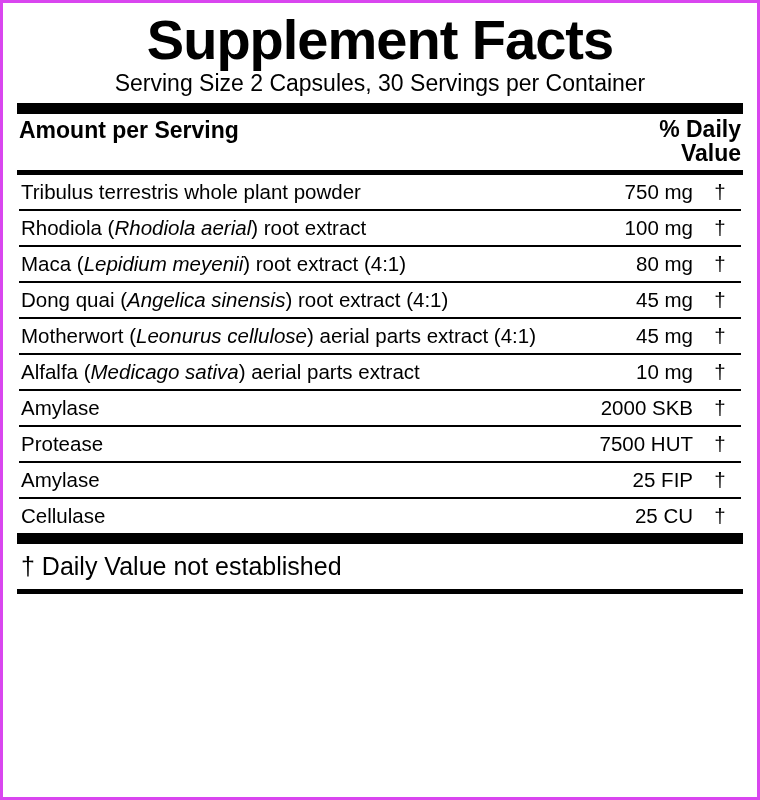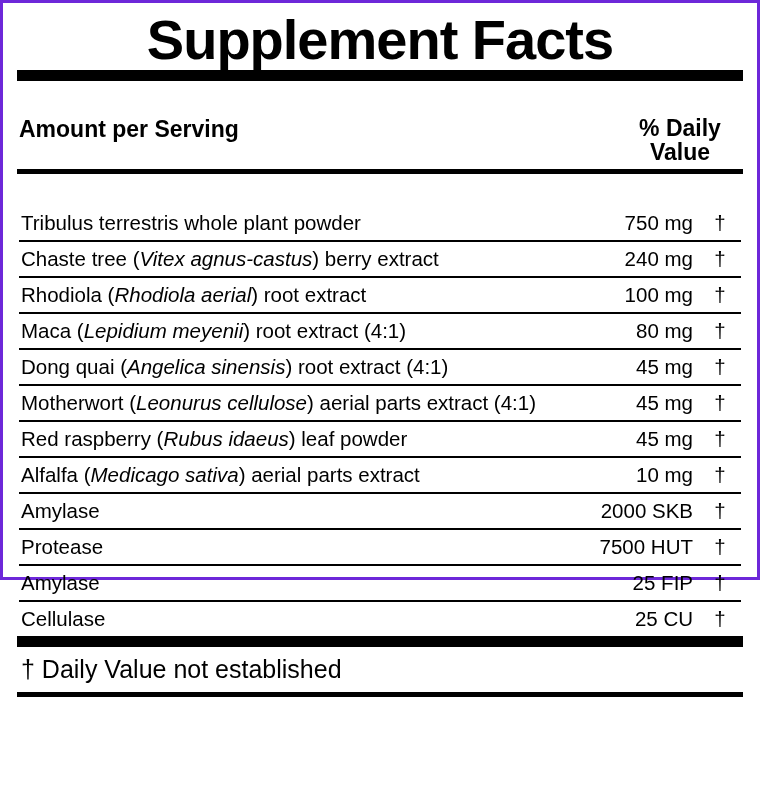--- a/index.html
+++ b/index.html
@@ -10,23 +10,23 @@
   body {
     width: 760px;
     height: 800px;
     font-family: "Liberation Sans", sans-serif;
     color: #000000;
     overflow: hidden;
   }
   .panel {
     box-sizing: border-box;
     width: 760px;
-    height: 580px;
+    height: 800px;
     padding: 8px 14px 6px 14px;
-    border: 3px solid #6d28d9;
+    border: 3px solid #d946ef;
   }
   .title {
     font-size: 56px;
     font-weight: bold;
     letter-spacing: -1px;
     text-align: center;
     line-height: 1.02;
     margin: 0 0 2px 0;
     white-space: nowrap;
   }
@@ -43,33 +43,32 @@
   }
   .rule-med {
     height: 5px;
     background: #000;
     margin: 0;
   }
   table {
     width: 100%;
     border-collapse: collapse;
     table-layout: fixed;
-    margin-top: 32px;
   }
   .head-row td {
     vertical-align: top;
     padding: 3px 0 4px 0;
     font-size: 23px;
     font-weight: bold;
   }
   .head-amt {
     text-align: left;
   }
   .head-dv {
-    text-align: center;
+    text-align: right;
     line-height: 1.06;
     width: 122px;
   }
   .row td {
     font-size: 20.5px;
     padding: 5px 0 5px 0;
     border-top: 2px solid #000;
     vertical-align: baseline;
     white-space: nowrap;
   }
@@ -102,20 +101,21 @@
     padding: 8px 2px 0 2px;
   }
   i { font-style: italic; }
 </style>
 </head>
 <body>
 
 <div class="panel">
 
   <div class="title">Supplement Facts</div>
+  <div class="serving">Serving Size 2 Capsules, 30 Servings per Container</div>
 
   <div class="rule-thick"></div>
 
   <div class="tbl-wrap">
     <table>
       <tbody>
           <tr class="head-row">
         <td class="head-amt">Amount per Serving</td>
         <td class="head-dv">
           <span>% Daily</span><br>
@@ -130,46 +130,36 @@
 
   <div class="tbl-wrap">
     <table>
       <tbody id="rows-body">
           <tr class="row">
             <td class="c-name">Tribulus terrestris whole plant powder</td>
             <td class="c-amt">750 mg</td>
             <td class="c-dv">†</td>
           </tr>
           <tr class="row">
-            <td class="c-name">Chaste tree (<i>Vitex agnus-castus</i>) berry extract</td>
-            <td class="c-amt">240 mg</td>
-            <td class="c-dv">†</td>
-          </tr>
-          <tr class="row">
             <td class="c-name">Rhodiola (<i>Rhodiola aerial</i>) root extract</td>
             <td class="c-amt">100 mg</td>
             <td class="c-dv">†</td>
           </tr>
           <tr class="row">
             <td class="c-name">Maca (<i>Lepidium meyenii</i>) root extract (4:1)</td>
             <td class="c-amt">80 mg</td>
             <td class="c-dv">†</td>
           </tr>
           <tr class="row">
             <td class="c-name">Dong quai (<i>Angelica sinensis</i>) root extract (4:1)</td>
             <td class="c-amt">45 mg</td>
             <td class="c-dv">†</td>
           </tr>
           <tr class="row">
             <td class="c-name">Motherwort (<i>Leonurus cellulose</i>) aerial parts extract (4:1)</td>
-            <td class="c-amt">45 mg</td>
-            <td class="c-dv">†</td>
-          </tr>
-          <tr class="row">
-            <td class="c-name">Red raspberry (<i>Rubus idaeus</i>) leaf powder</td>
             <td class="c-amt">45 mg</td>
             <td class="c-dv">†</td>
           </tr>
           <tr class="row">
             <td class="c-name">Alfalfa (<i>Medicago sativa</i>) aerial parts extract</td>
             <td class="c-amt">10 mg</td>
             <td class="c-dv">†</td>
           </tr>
           <tr class="row">
             <td class="c-name">Amylase</td>

